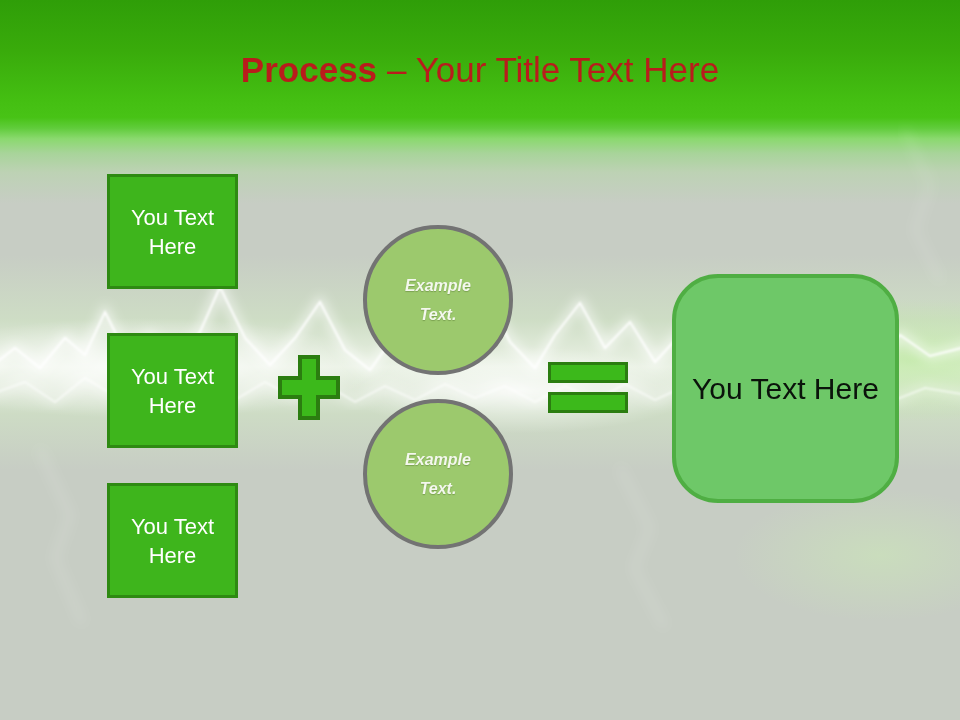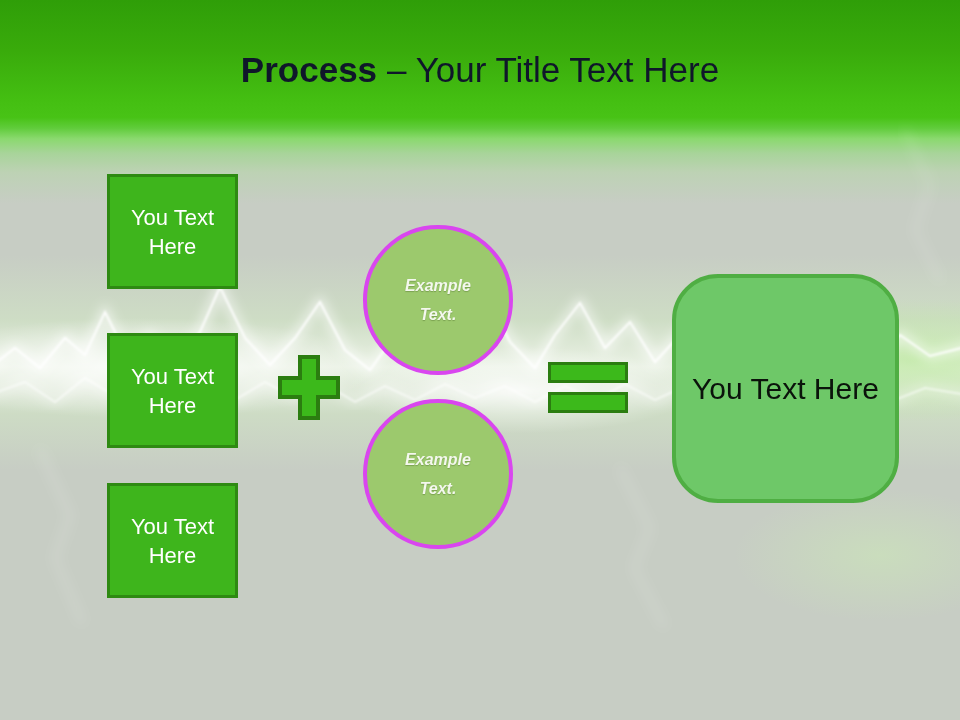--- a/index.html
+++ b/index.html
@@ -30,21 +30,21 @@
       #bdd2b4 82%,
       #c7cdc4 97%);
   }
 
   .slide-title {
     position: absolute;
     top: 48px; left: 0; right: 0;
     height: 44px;
     line-height: 44px;
     text-align: center;
-    color: #0f172a;
+    color: #b91c1c;
     font-size: 35px;
     white-space: nowrap;
   }
   .slide-title .t-bold { font-weight: 700; }
   .slide-title .t-rest { font-weight: 400; margin-left: 10px; }
 
   
   .energy-band {
     position: absolute;
     left: 0; right: 0;
@@ -99,21 +99,21 @@
   .equals-bar.e1 { top: 362px; }
   .equals-bar.e2 { top: 392px; }
 
   
   .circle {
     position: absolute;
     left: 363px;
     width: 142px; height: 142px;
     border-radius: 50%;
     background: #9cc96d;
-    border: 4px solid #d946ef;
+    border: 4px solid #737373;
     display: flex;
     flex-direction: column;
     align-items: center;
     justify-content: center;
     color: #f4f8ee;
     font-size: 16px;
     font-weight: 700;
     font-style: italic;
     line-height: 29px;
     text-shadow: 0 1px 1px rgba(60,90,30,0.35);

